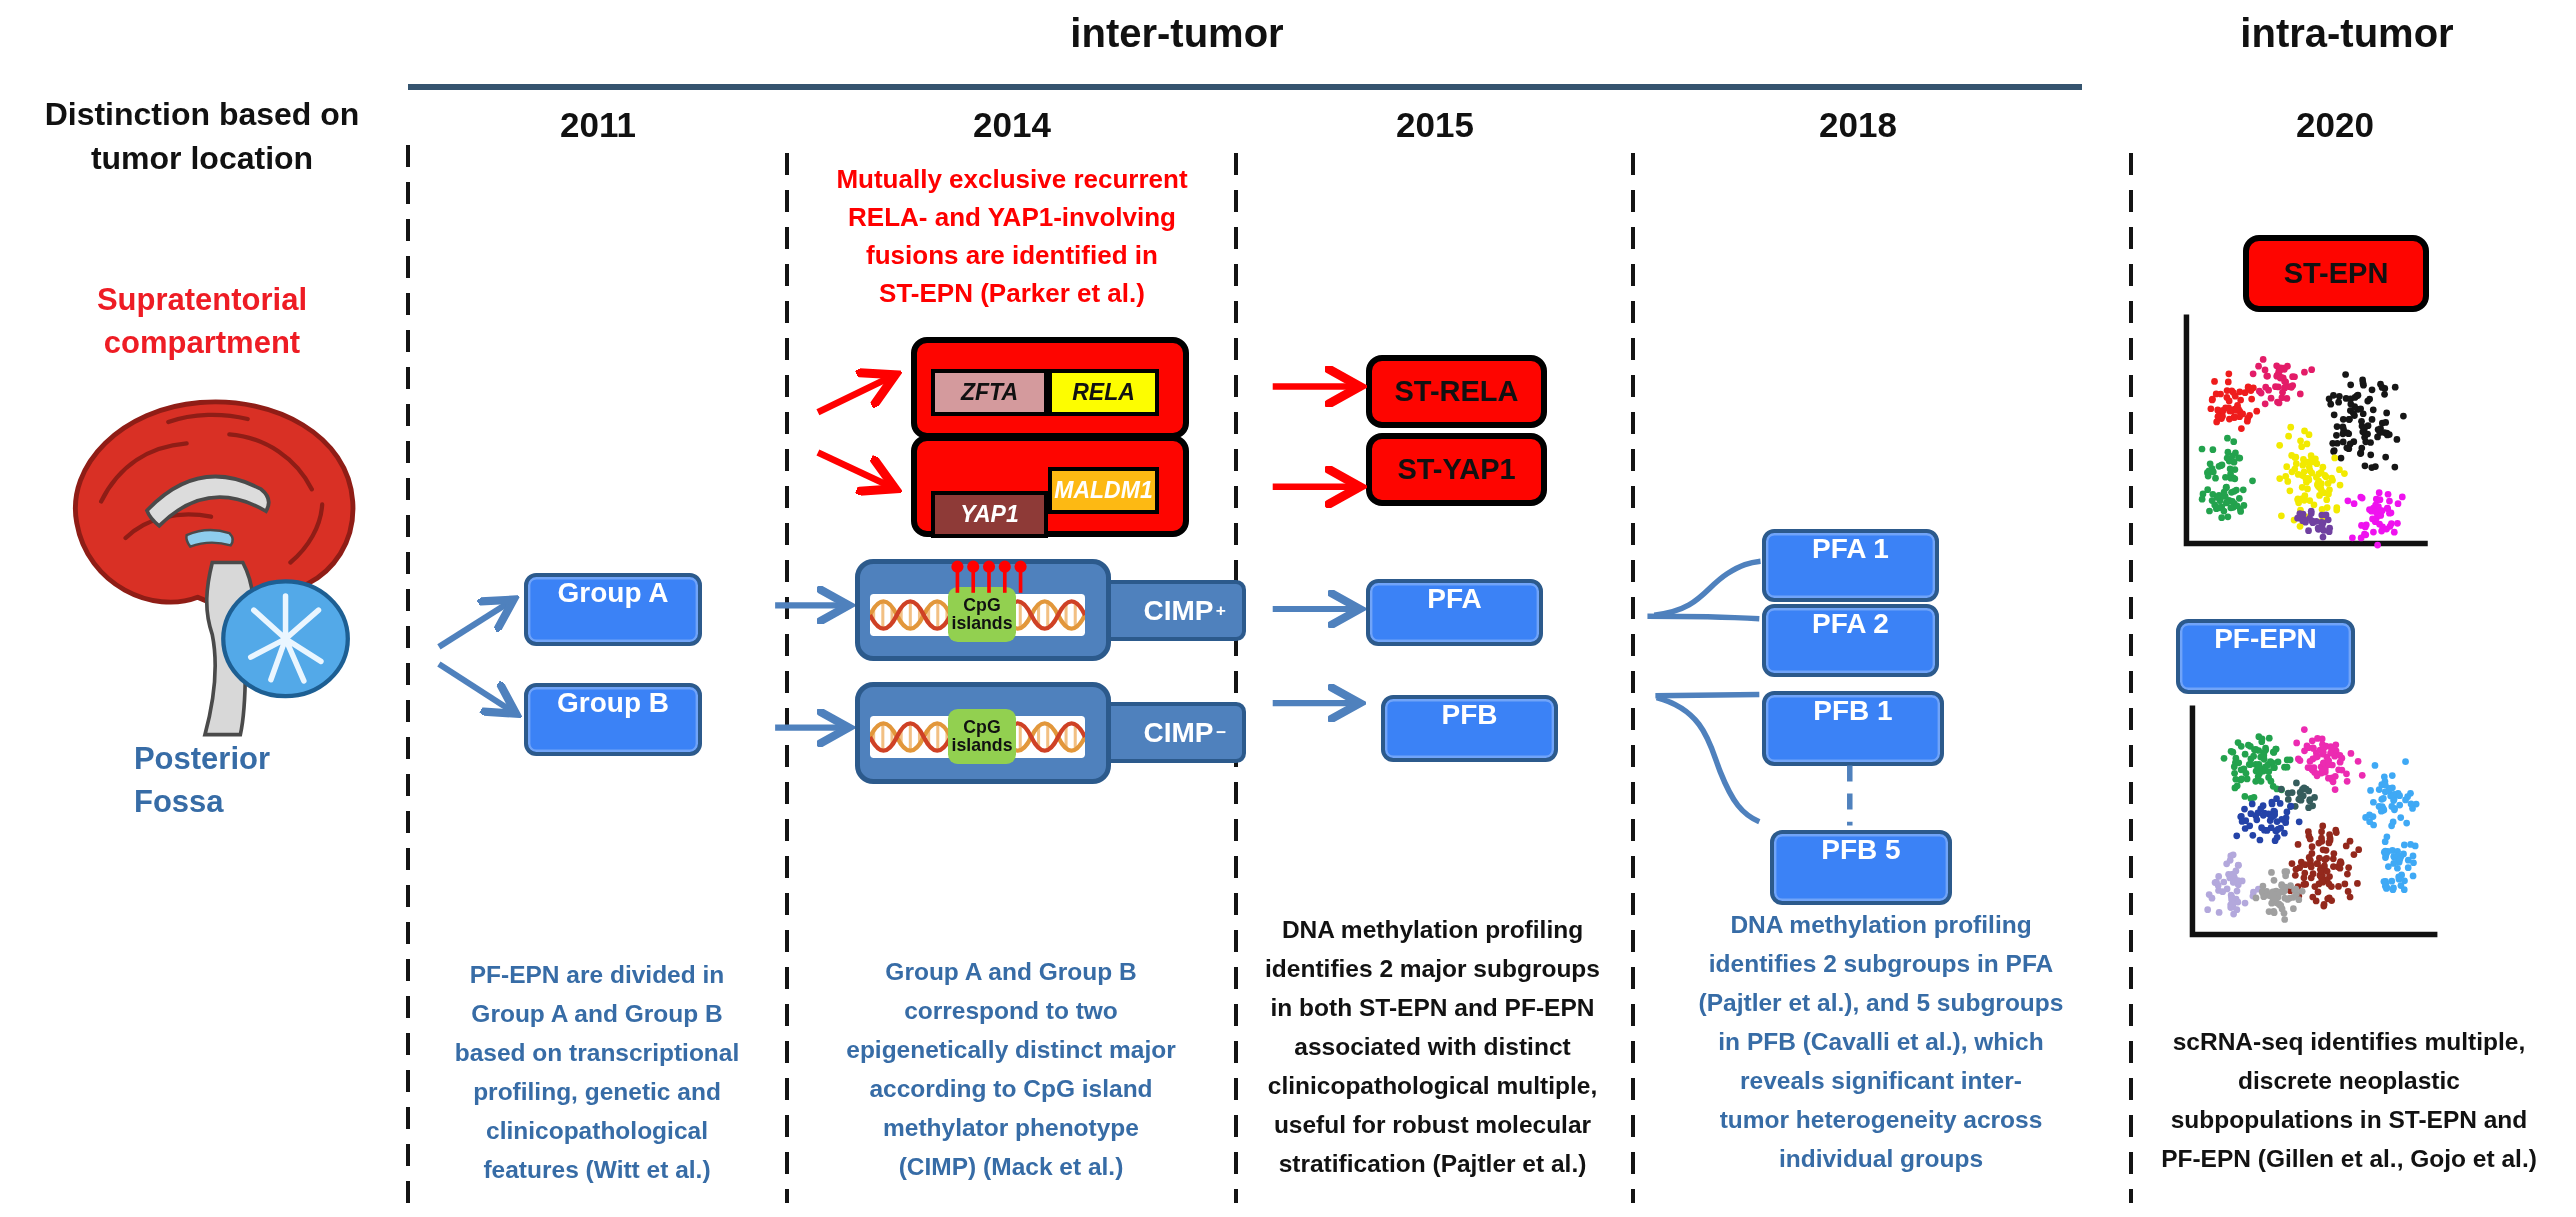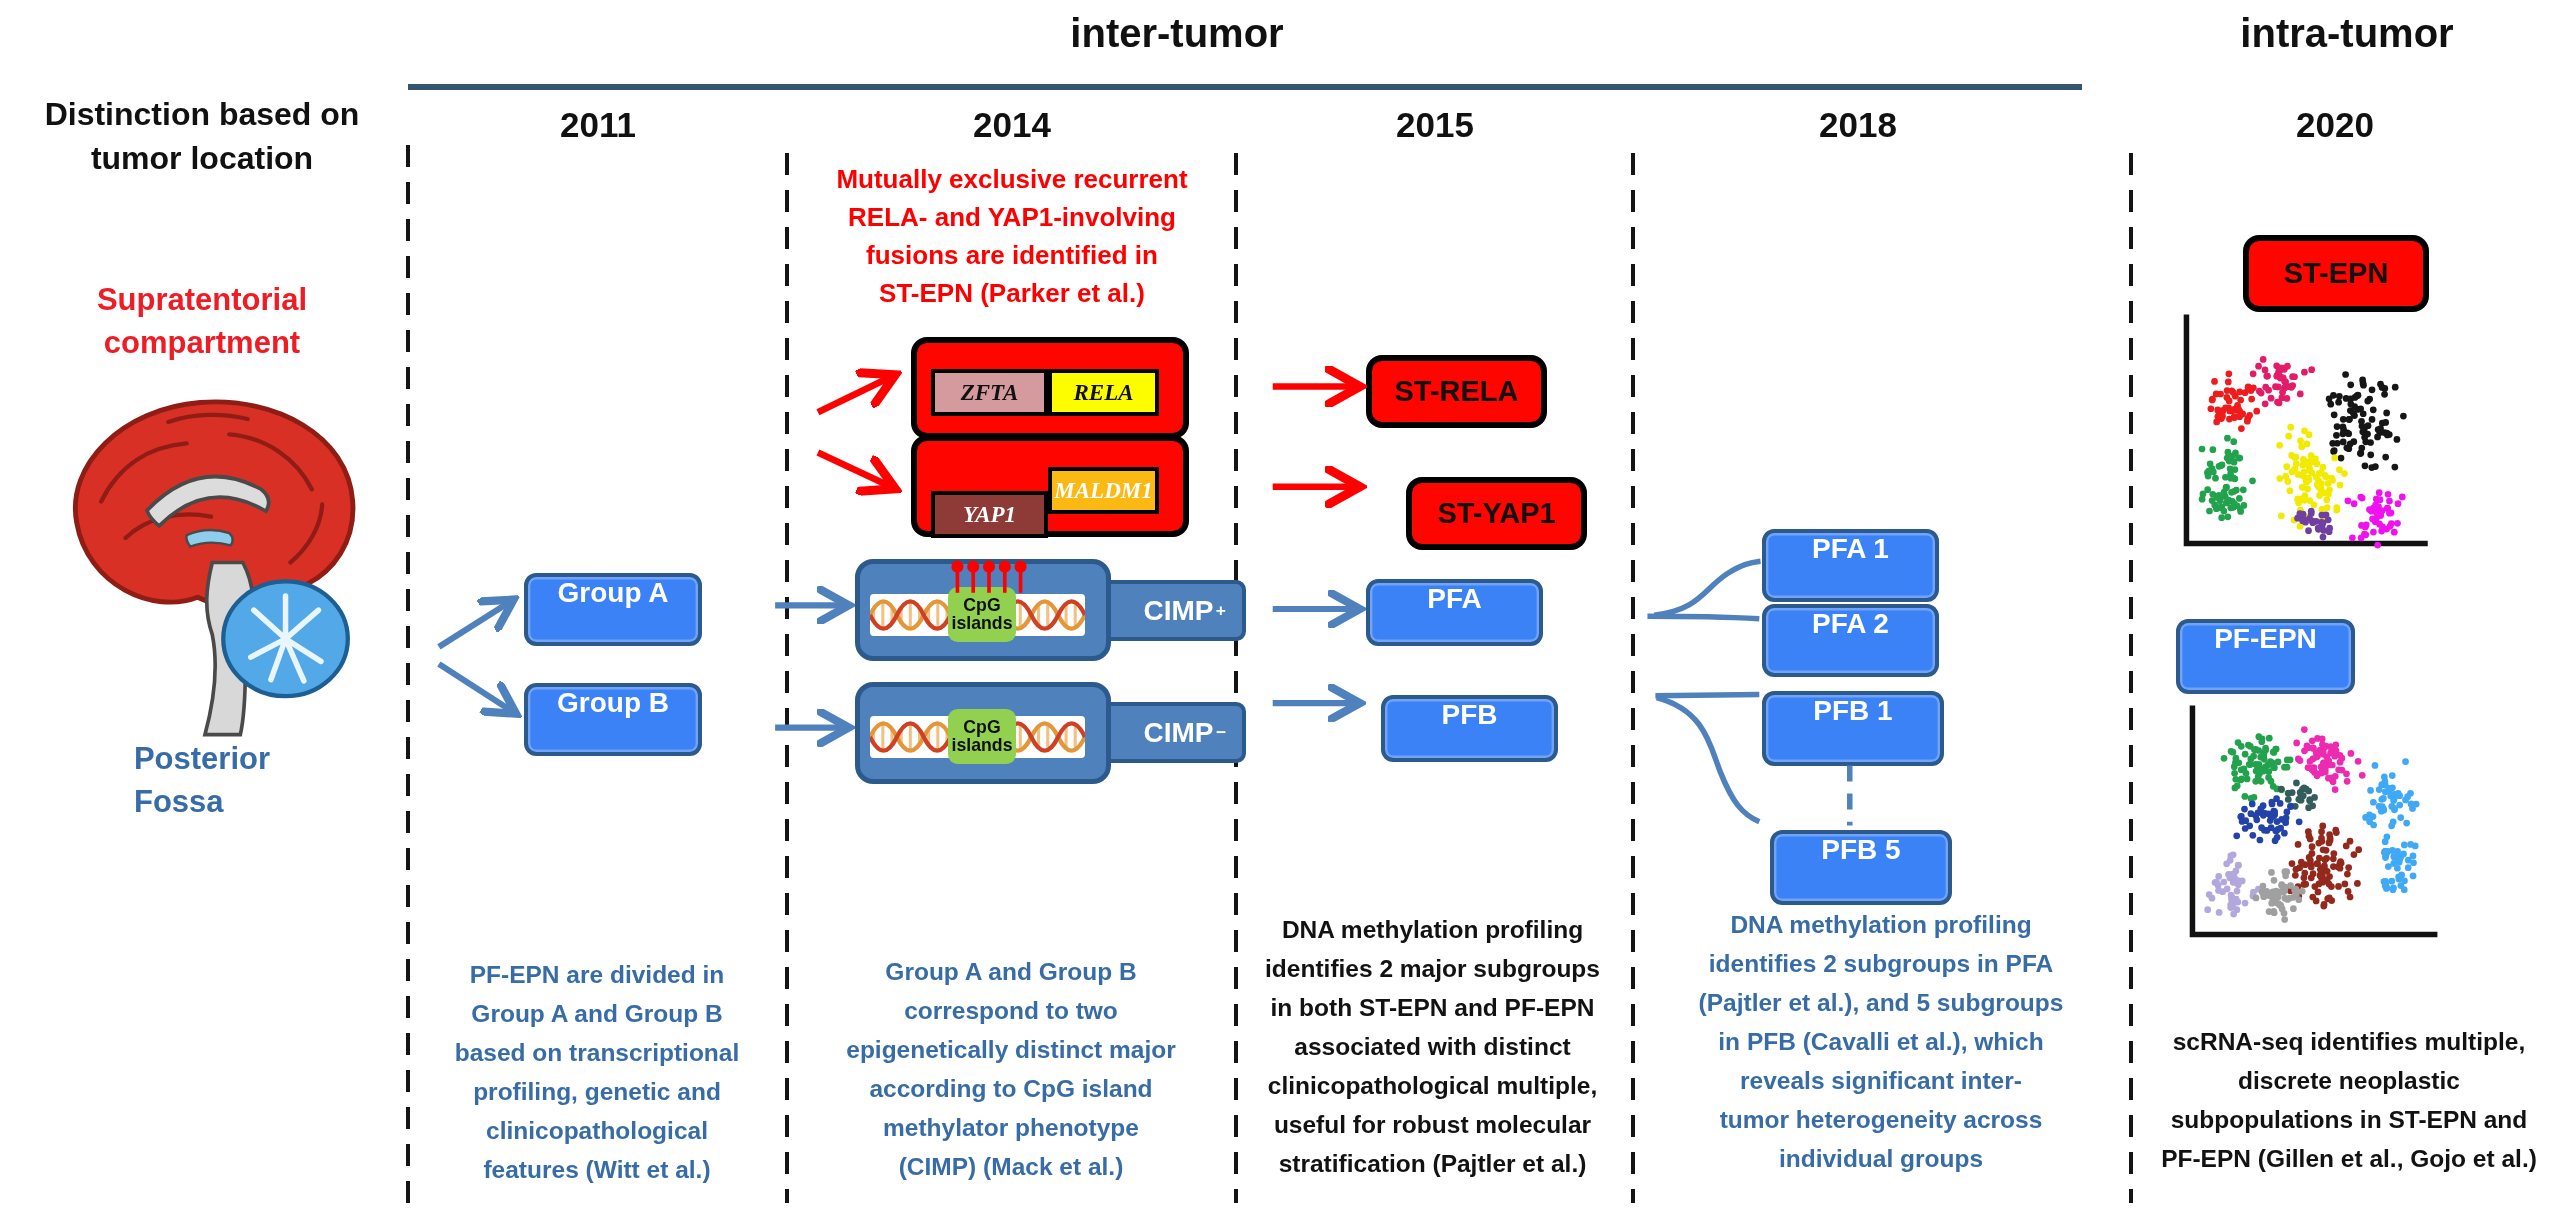--- a/index.html
+++ b/index.html
@@ -16,21 +16,21 @@
   .note{font-size:24.5px;font-weight:bold;line-height:39px;text-align:center;}
   .note.blue{color:#376ca6;}
   .note.blk{color:#121212;}
   .rednote{font-size:26px;font-weight:bold;color:#ff0000;line-height:38px;text-align:center;}
   .bluebox{background:#3b82f6;border:4.9px solid #2c5a8c;border-radius:12.2px;color:#fff;font-weight:bold;
            display:flex;justify-content:center;font-size:28px;
            box-shadow:inset 0 0 0 2.4px rgba(255,255,255,.28);}
   .redbox{background:#fe0500;border:6.7px solid #000;border-radius:16px;color:#111;font-weight:bold;
           display:flex;align-items:center;justify-content:center;font-size:29px;}
   .fuseg{position:absolute;top:26px;height:39px;border:4.3px solid #000;display:flex;align-items:center;
-         justify-content:center;font-size:23px;font-weight:bold;font-style:italic;font-family:Liberation Serif, serif;}
+         justify-content:center;font-size:23px;font-weight:bold;font-style:italic;}
   .strip{position:absolute;background:#fff;border-radius:3.7px;}
   .cpg{position:absolute;background:#92d050;border-radius:9.8px;color:#111;font-weight:bold;
        font-size:17.7px;line-height:17.7px;text-align:center;display:flex;flex-direction:column;
        align-items:center;justify-content:center;z-index:5;}
   .cimptab{position:absolute;background:#4f81bd;border:4.9px solid #2c5a8c;border-radius:9.8px;color:#fff;
            font-weight:bold;font-size:28px;display:flex;align-items:center;justify-content:flex-end;
            padding-right:16px;z-index:1;}
   .cimptab sup{font-size:0.62em;margin-left:2.4px;}
   .outerblue{position:absolute;background:#4f81bd;border:5.5px solid #2c5a8c;border-radius:18.3px;z-index:2;}
   svg{display:block;}
@@ -201,21 +201,21 @@
       </svg>
   </div>
   <div class="cpg" style="left:948px;top:709px;width:68px;height:55px;">
       <div>CpG</div>
       <div>islands</div>
     </div>
 
   <div class="abs redbox" style="left:1366px;top:355px;width:169px;height:61px;">
       <span>ST-RELA</span>
     </div>
-  <div class="abs redbox" style="left:1366px;top:477px;width:169px;height:61px;margin-left:40px;">
+  <div class="abs redbox" style="left:1366px;top:433px;width:169px;height:61px;">
       <span>ST-YAP1</span>
     </div>
   <div class="abs bluebox" style="left:1366px;top:579px;width:169px;height:59px;">
       <span>PFA</span>
     </div>
   <div class="abs bluebox" style="left:1366px;top:695px;width:169px;height:59px;margin-left:15px;">
       <span>PFB</span>
     </div>
 
   <div class="abs bluebox" style="left:1762px;top:529px;width:169px;height:65px;">

